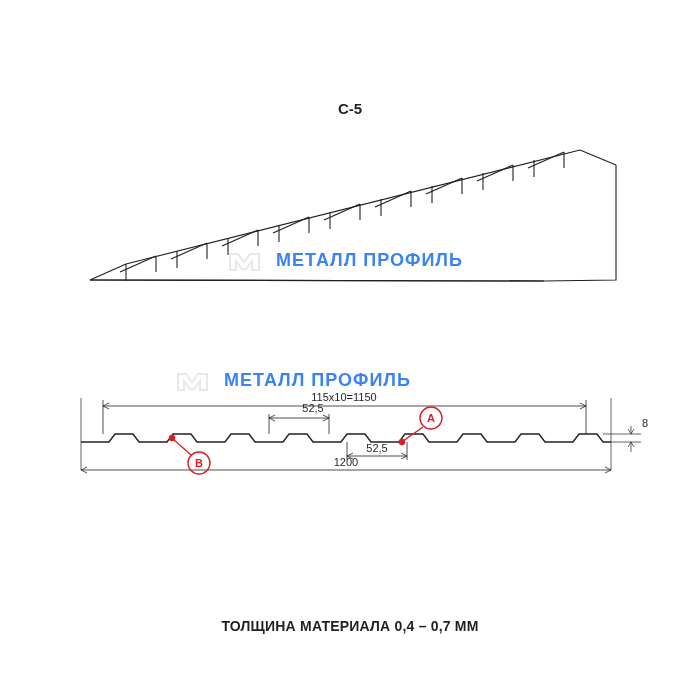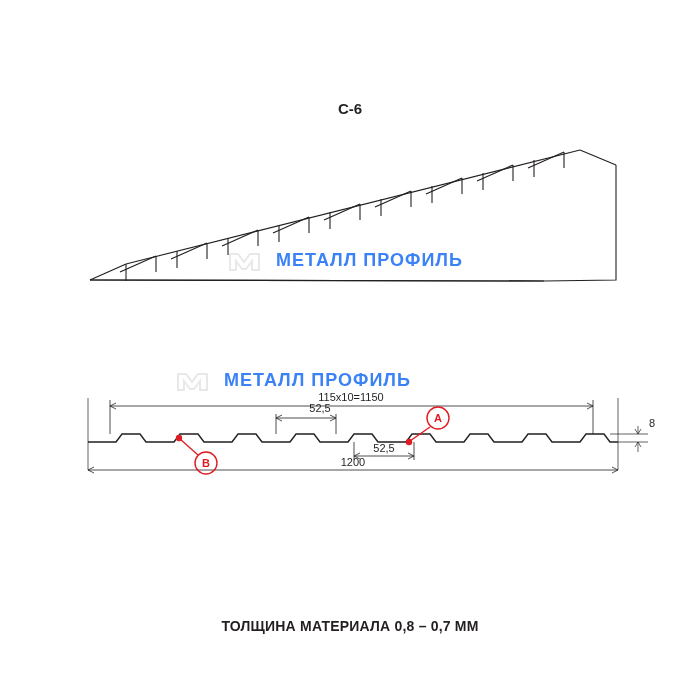--- a/index.html
+++ b/index.html
@@ -42,21 +42,21 @@
   .iso-wrap {
     position: absolute;
     top: 140px;
     left: 60px;
     width: 590px;
     height: 170px;
   }
   .section-wrap {
     position: absolute;
     top: 370px;
-    left: 48px;
+    left: 41px;
     width: 610px;
     height: 130px;
   }
   .watermark {
     position: absolute;
     pointer-events: none;
     color: #3b82f6;
     font-weight: bold;
     font-size: 18px;
     letter-spacing: 1px;
@@ -98,21 +98,21 @@
     font-size: 11px;
     font-weight: bold;
     fill: #e01b22;
   }
 </style>
 </head>
 <body>
 
 <div class="page">
 
-  <div class="subtitle">С-6</div>
+  <div class="subtitle">С-5</div>
 
   <div class="iso-wrap">
     <svg width="590" height="170" viewBox="0 0 590 170">
       <g fill="none" stroke="#231f20" stroke-width="1.1" stroke-linejoin="miter">
 
         <path d="M66 124 L 520 10"></path>
 
         <path d="M30 140 L 484 141"></path>
 
         <path d="M66 124 L 30 140"></path>
@@ -268,15 +268,15 @@
 
   <div class="watermark wm2">
     <span class="wm-logo">
       <svg width="34" height="26" viewBox="0 0 34 26">
         <path d="M2 22 L2 6 L10 6 L16 14 L22 6 L31 6 L31 22 L24 22 L24 13 L18 21 L14 21 L8 13 L8 22 Z" fill="none" stroke="#e8e8e8" stroke-width="2"></path>
       </svg>
     </span>
     <span>МЕТАЛЛ ПРОФИЛЬ</span>
   </div>
 
-  <div class="footnote">ТОЛЩИНА МАТЕРИАЛА 0,8 – 0,7 ММ</div>
+  <div class="footnote">ТОЛЩИНА МАТЕРИАЛА 0,4 – 0,7 ММ</div>
 
 </div>
 
 </body></html>

